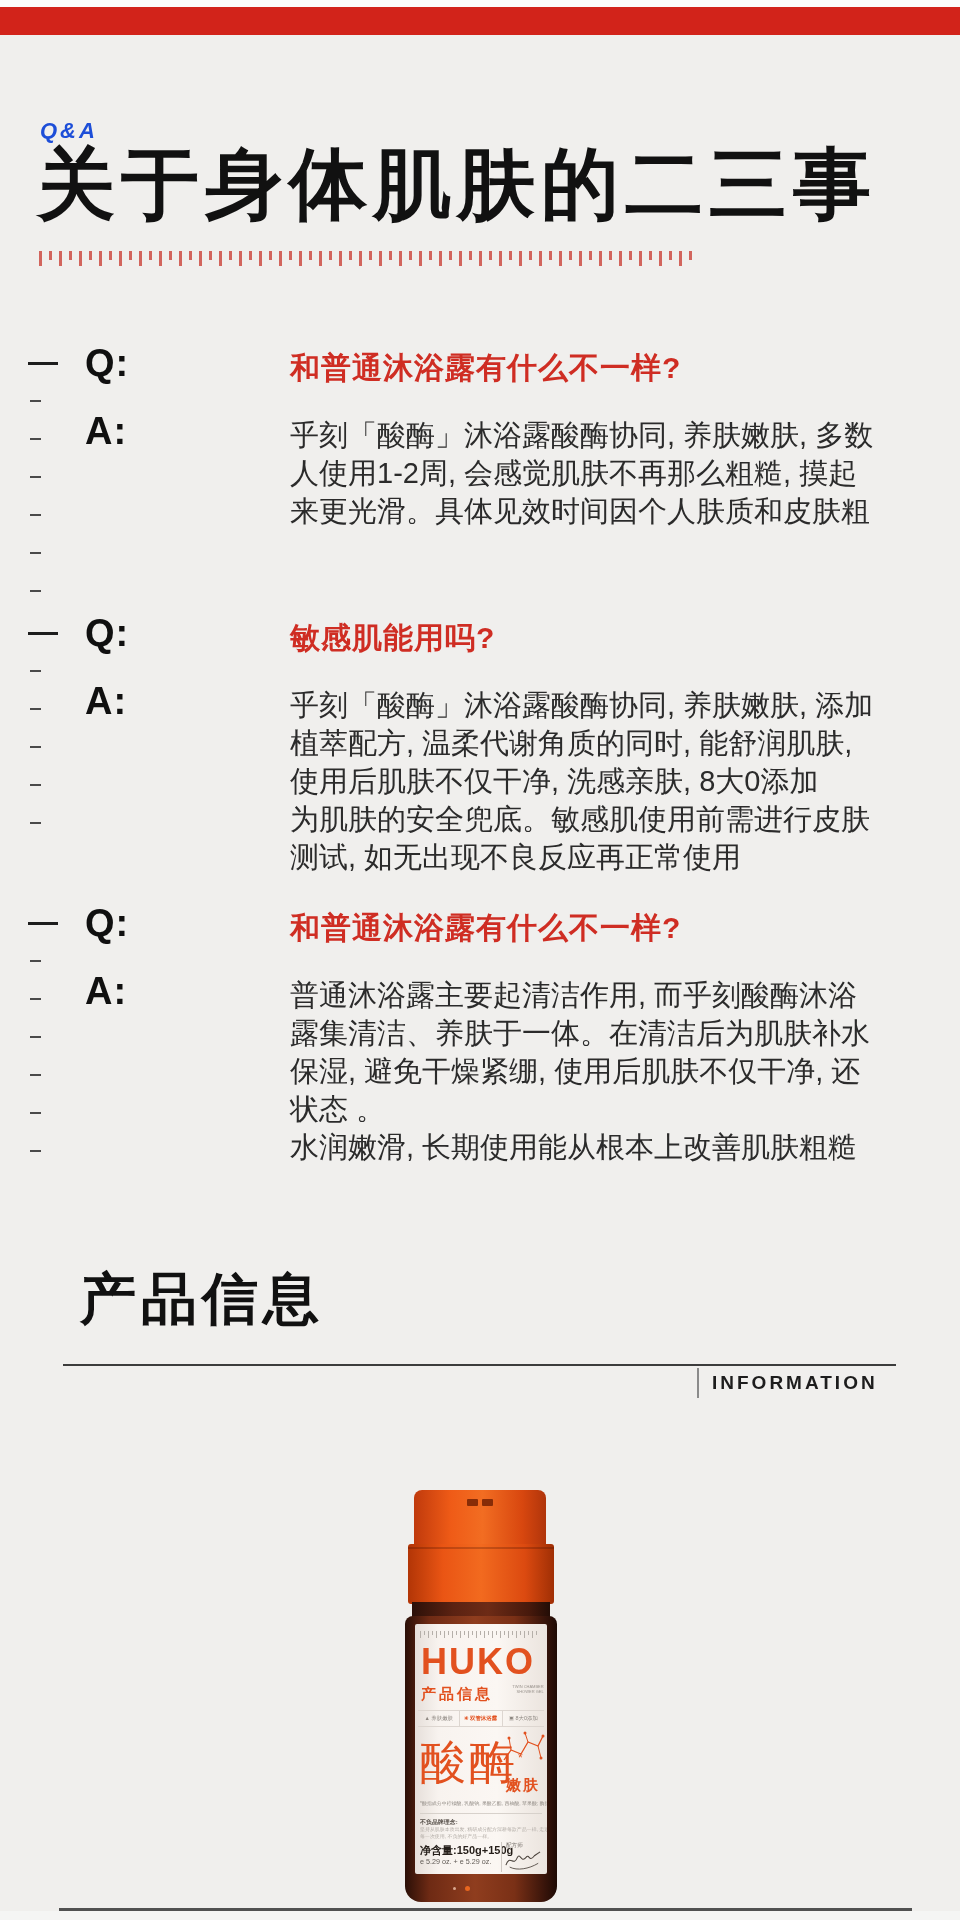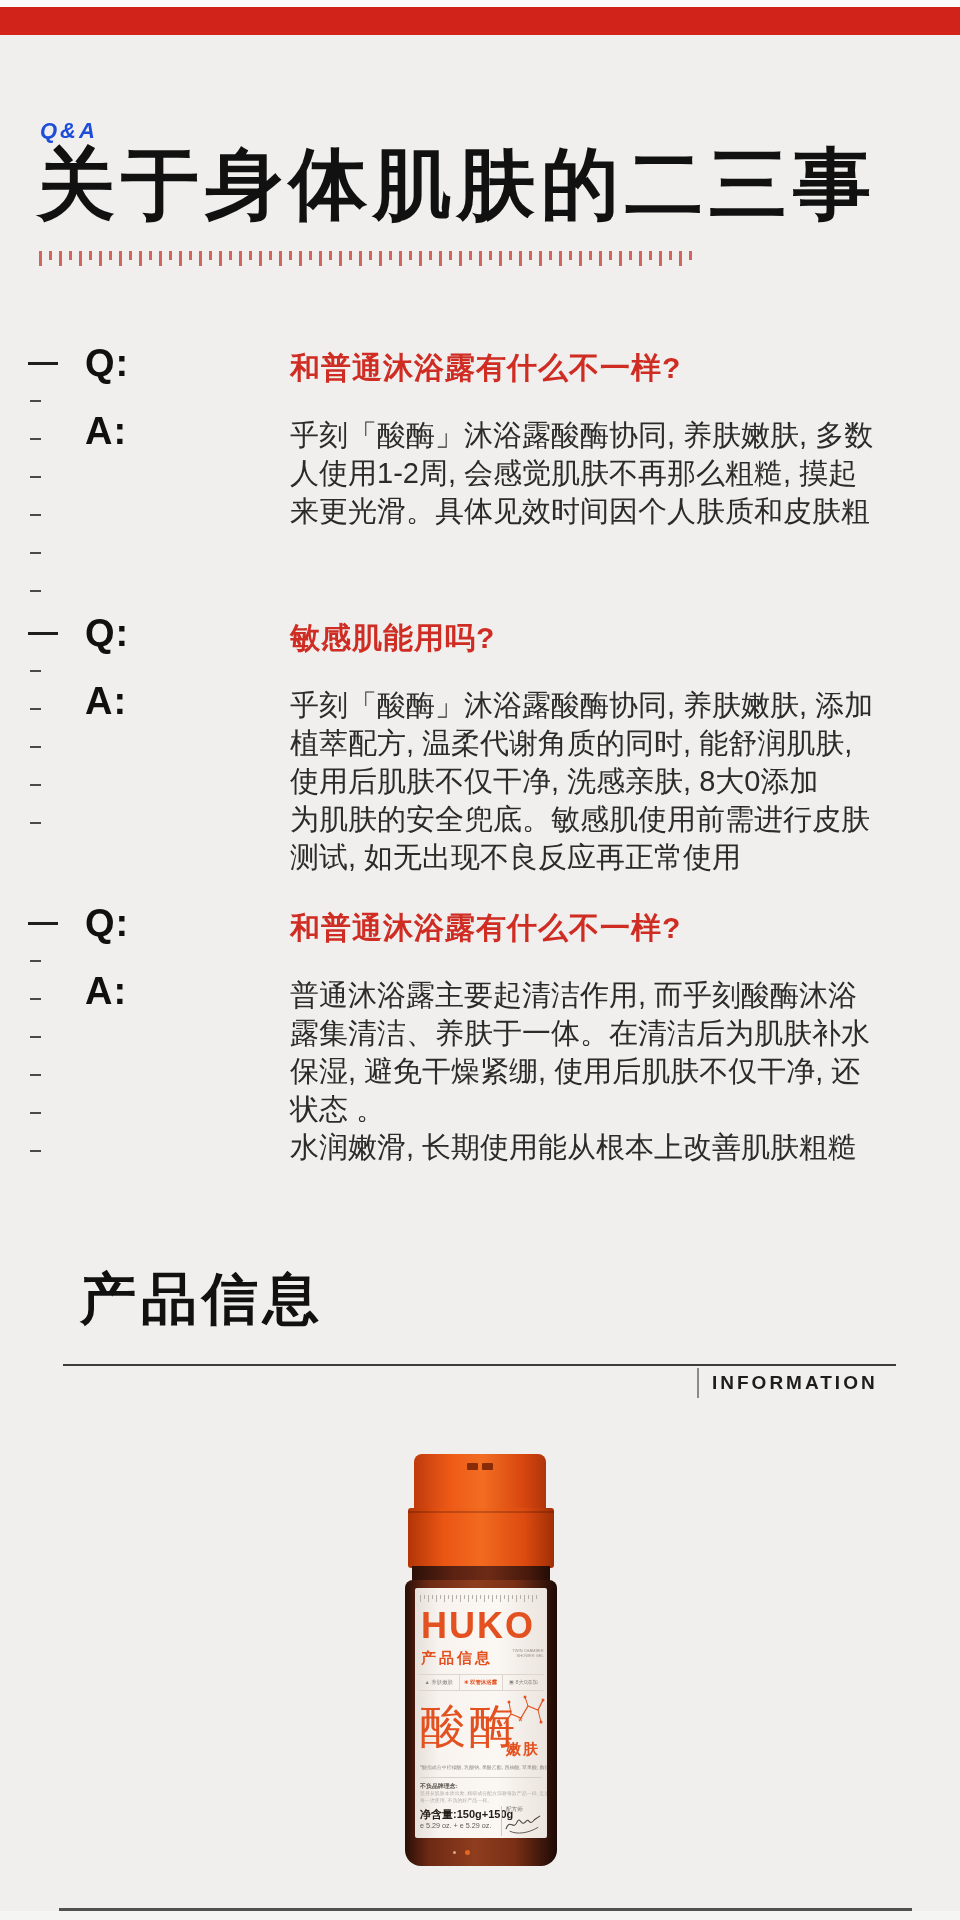--- a/index.html
+++ b/index.html
@@ -31,21 +31,21 @@
   .question{position:absolute;left:290px;top:6px;font-size:30px;font-weight:700;color:var(--question-red);letter-spacing:1px;white-space:nowrap;}
   .answer{position:absolute;left:290px;top:74px;font-size:29px;line-height:38px;color:#2b2b2b;white-space:nowrap;}
 
   
   .info-title{position:absolute;left:63px;top:1262px;font-size:56px;font-weight:900;letter-spacing:5px;color:#111;margin-left:17px;}
   .info-rule{position:absolute;left:63px;top:1364px;width:833px;height:2px;background:#3c3c3c;}
   .info-vtick{position:absolute;left:697px;top:1368px;width:2px;height:30px;background:#8b8b8b;}
   .info-tag{position:absolute;left:712px;top:1372px;font-size:19px;font-weight:700;letter-spacing:3px;color:#1d1d1d;}
 
   
-  .bottle{position:absolute;left:405px;top:1452px;width:176px;height:422px;}
+  .bottle{position:absolute;left:405px;top:1488px;width:176px;height:422px;}
   .pump-head{position:absolute;left:9px;top:2px;width:132px;height:56px;border-radius:8px 8px 2px 2px;
     background:linear-gradient(90deg,#c03a0c,#ef5b17 28%,#f26d22 52%,#d8470f 82%,#b0350b);}
   .pump-slot{position:absolute;top:9px;width:11px;height:7px;background:#872c07;border-radius:1px;}
   .cap-collar{position:absolute;left:3px;top:56px;width:146px;height:60px;border-radius:3px;
     background:linear-gradient(90deg,#b23506,#ea5514 24%,#f26a1f 50%,#dc4a10 80%,#a02f05);}
   .cap-collar::before{content:"";position:absolute;left:0;top:3px;width:100%;height:2px;background:rgba(60,10,0,.25);}
   .neck{position:absolute;left:7px;top:114px;width:138px;height:16px;
     background:linear-gradient(90deg,#2c1008,#5b2212 30%,#6d2b16 55%,#47190c 85%,#230d06);}
   .bottle-body{position:absolute;left:0;top:128px;width:152px;height:286px;border-radius:8px 8px 16px 16px;
     background:linear-gradient(90deg,#2a0f07,#6e2a14 16%,#8f3d1e 46%,#7a3016 72%,#38140a 92%,#1d0a04);}

